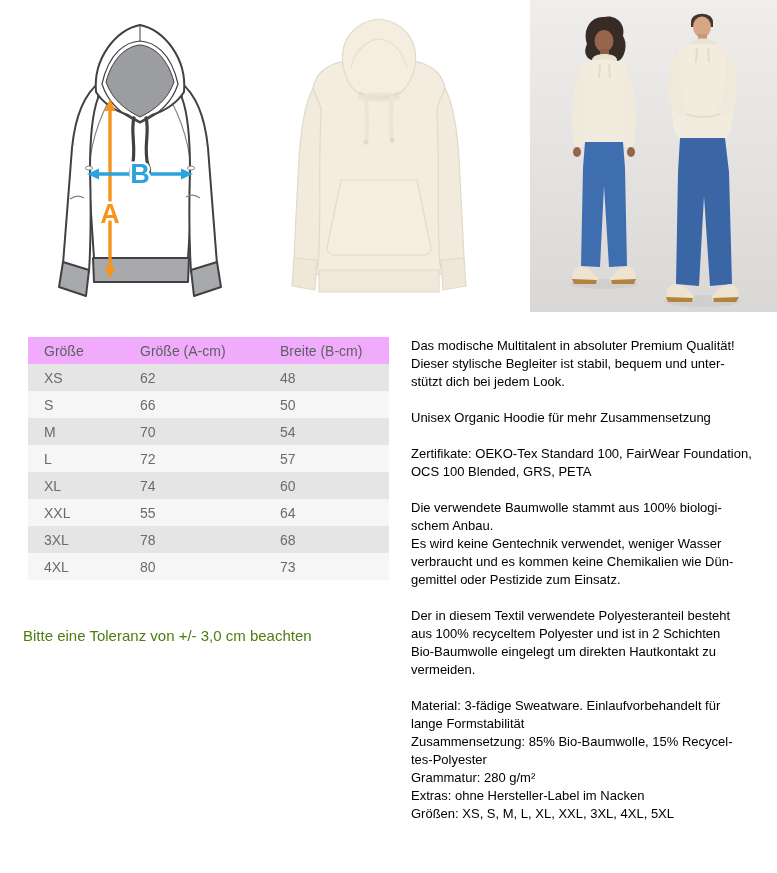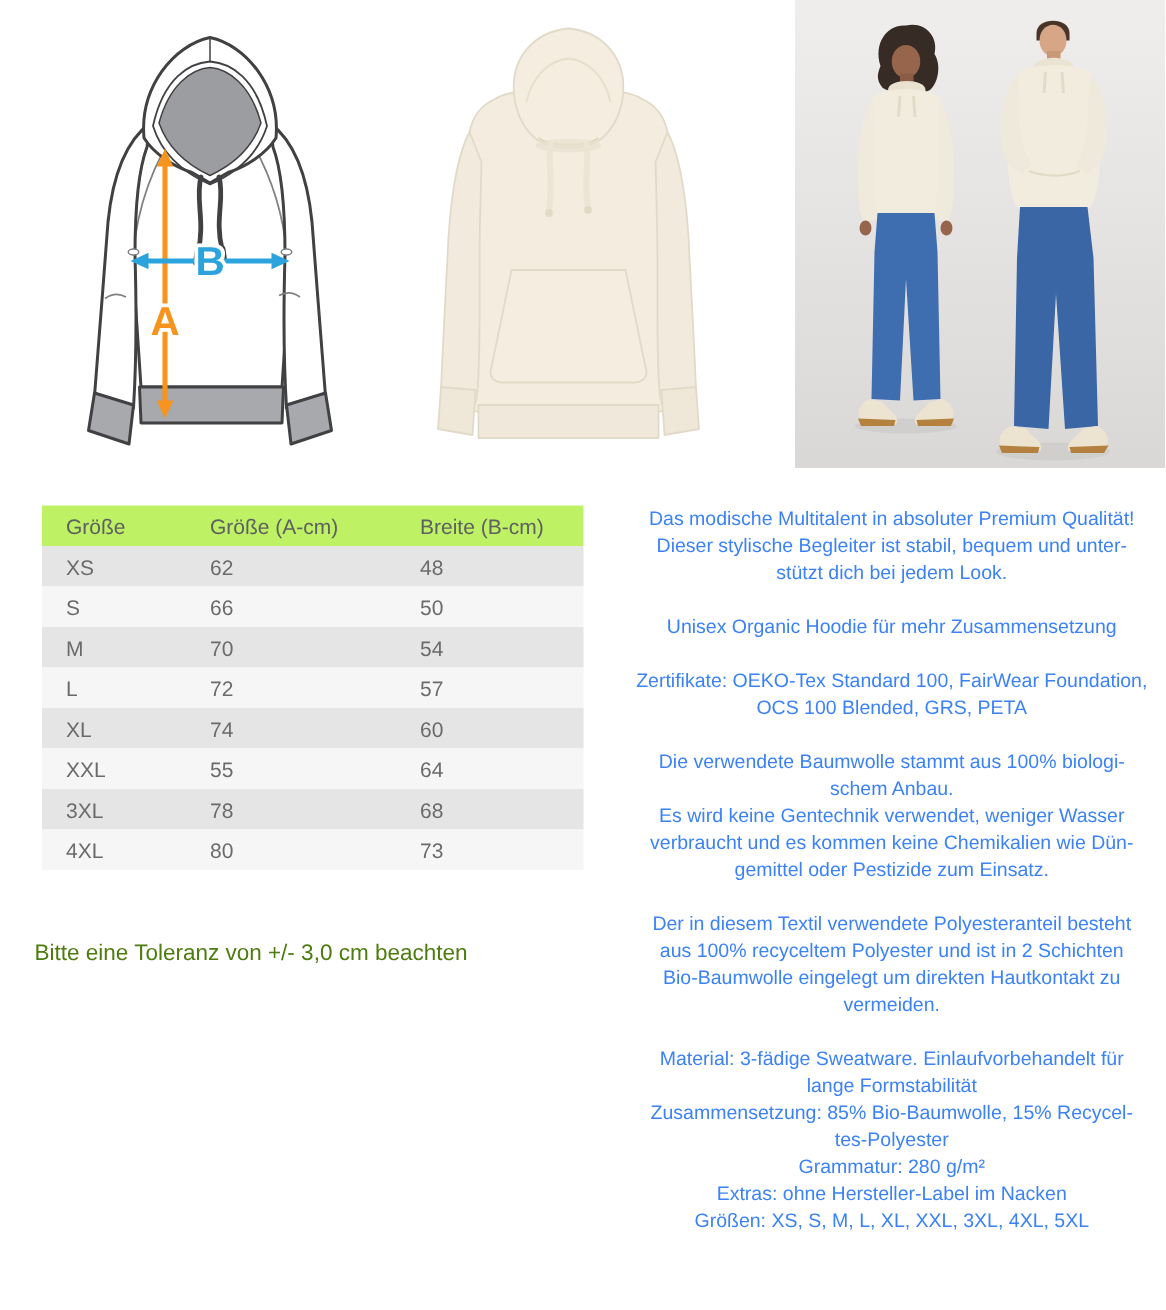--- a/index.html
+++ b/index.html
@@ -12,28 +12,28 @@
   .models  { left:530px; top:0px; width:247px; height:312px; }
 
   #size-table { position:absolute; left:28px; top:337px; width:361px;
                 border-collapse:collapse; table-layout:fixed;
                 font-size:14px; color:#6a6b6d; }
   #size-table th, #size-table td { height:27px; text-align:left; font-weight:normal;
                 vertical-align:middle; padding:0; }
   #size-table th:nth-child(1), #size-table td:nth-child(1) { width:112px; padding-left:16px; }
   #size-table th:nth-child(2), #size-table td:nth-child(2) { width:140px; }
   #size-table th:nth-child(3), #size-table td:nth-child(3) { width:109px; }
-  #size-table thead tr { background:#bef264; color:#5e5f61; }
+  #size-table thead tr { background:#f0abfc; color:#5e5f61; }
   #size-table tbody tr:nth-child(odd)  { background:#e6e5e5; }
   #size-table tbody tr:nth-child(even) { background:#f6f6f6; }
 
   #tolerance { position:absolute; left:23px; top:627px; font-size:15px; color:#4d7c0f; }
 
   #description { position:absolute; left:411px; top:337px; width:367px;
-                 font-size:13px; line-height:18px; color:#3b82f6;text-align:center; }
+                 font-size:13px; line-height:18px; color:#000000; }
   #description p { white-space:pre-line; margin:0 0 18px 0; }
 </style>
 </head>
 <body>
 
 <div class="canvas">
 
   <div class="img-box diagram">
     <svg viewBox="0 0 210 285">
 

